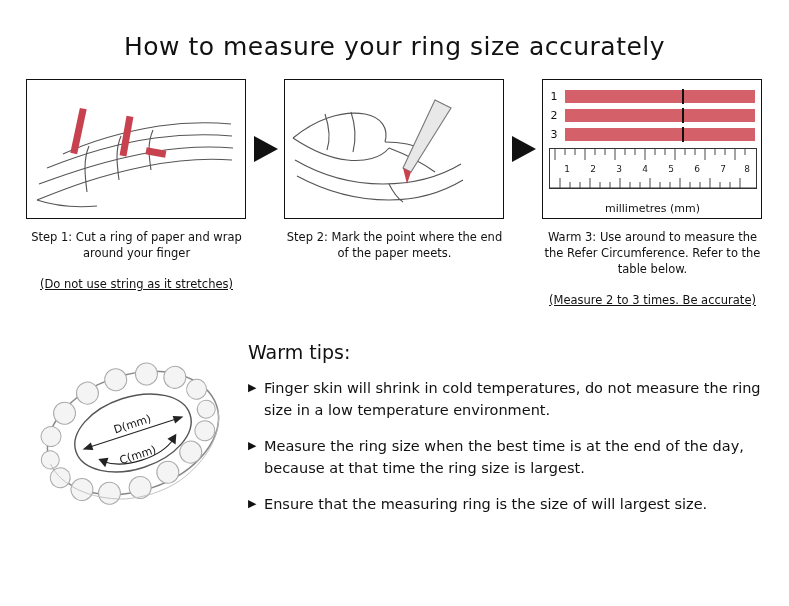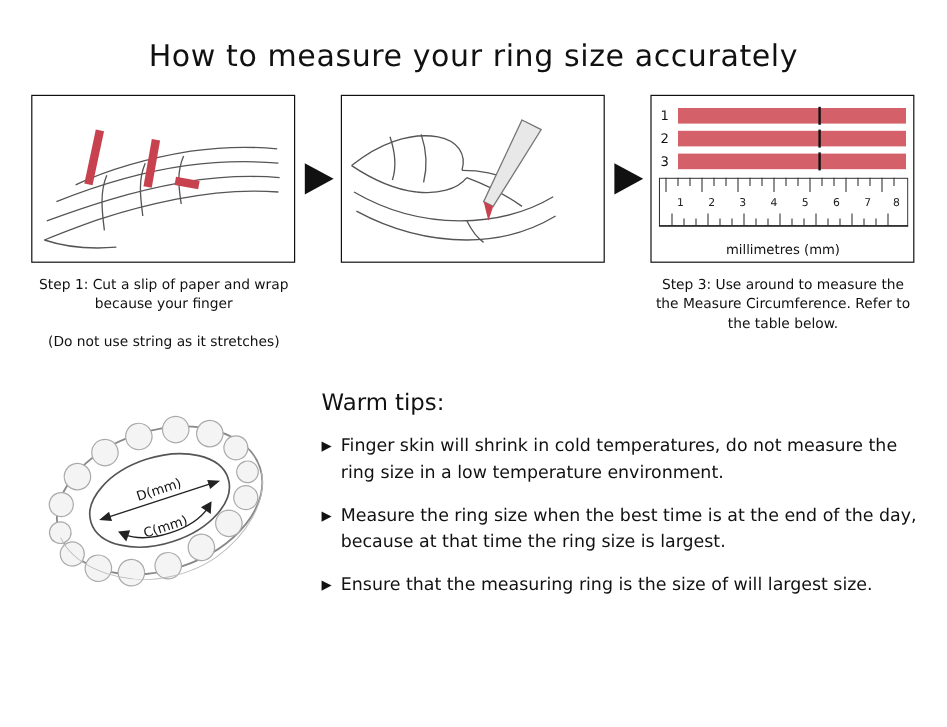--- a/index.html
+++ b/index.html
@@ -67,20 +67,21 @@
     line-height: 16px;
     text-align: center;
     color: #111;
   }
   .caption b { font-weight: normal; }
   .note {
     margin-top: 16px;
     font-size: 11.5px;
     text-align: center;
     color: #111;
+    text-decoration: underline;
   }
   .cap-left { text-align: center; }
 
   
   .hand-svg { position: absolute; left: 0; top: 0; }
 
   
   .bars {
     position: absolute;
     left: 8px;
@@ -133,21 +134,20 @@
     padding: 0 24px;
   }
   .ring-art {
     width: 218px;
     position: relative;
     height: 210px;
   }
   .tips {
     flex: 1;
     padding-left: 6px;
-    margin-left: 20px;
   }
   .tips h3 {
     margin: 8px 0 14px 0;
     font-weight: normal;
     font-size: 19px;
     color: #111;
   }
   .tip {
     display: flex;
     margin-bottom: 14px;
@@ -184,21 +184,21 @@
           <path d="M10 120 C 28 126, 46 128, 70 126"></path>
         </g>
         <g fill="#c8414f">
           <rect x="48" y="28" width="7" height="46" transform="rotate(12 51 51)"></rect>
           <rect x="96" y="36" width="7" height="40" transform="rotate(10 99 56)"></rect>
           <rect x="126" y="62" width="7" height="20" transform="rotate(100 129 72)"></rect>
         </g>
       </svg>
     </div>
     <div class="caption cap-left">
-      <b>Step 1:</b><span> Cut a slip of paper and wrap because your finger</span>
+      <b>Step 1:</b><span> Cut a ring of paper and wrap around your finger</span>
     </div>
     <div class="note">(Do not use string as it stretches)</div>
   </div>
 
   <div class="arrow-cell">
     <div class="arrow"></div>
   </div>
 
   <div class="step">
     <div class="panel">
@@ -215,20 +215,23 @@
           <path d="M104 68 C 120 74, 136 82, 150 92"></path>
         </g>
         <g stroke="#777" stroke-width="1.1" fill="#e8e8e8">
           <polygon points="150,20 166,28 126,92 118,88"></polygon>
         </g>
         <path d="M118 88 L126 92 L122 104 Z" fill="#c8414f"></path>
         <g fill="none" stroke="#555" stroke-width="1.1">
           <path d="M104 104 C 108 112, 112 118, 118 122"></path>
         </g>
       </svg>
+    </div>
+    <div class="caption cap-left">
+      <b>Step 2:</b><span> Mark the point where the end of the paper meets.</span>
     </div>
     <div class="note"></div>
   </div>
 
   <div class="arrow-cell">
     <div class="arrow"></div>
   </div>
 
   <div class="step">
     <div class="panel">
@@ -310,22 +313,23 @@
             <text x="148" y="24">6</text>
             <text x="174" y="24">7</text>
             <text x="198" y="24">8</text>
           </g>
         </svg>
         <div class="mm-label">millimetres (mm)</div>
       </div>
     </div>
 
     <div class="caption cap-left">
-      <b>Step 3:</b><span> Use around to measure the the </span><b>Measure Circumference</b><span>. Refer to the table below.</span>
-    </div>
+      <b>Warm 3:</b><span> Use around to measure the the </span><b>Refer Circumference</b><span>. Refer to the table below.</span>
+    </div>
+    <div class="note">(Measure 2 to 3 times. Be accurate)</div>
   </div>
 
 </div>
 
 <div class="lower">
 
   <div class="ring-art">
     <svg width="218" height="200" viewBox="0 0 218 200">
       <g transform="rotate(-18 109 100)">
         <ellipse cx="109" cy="100" rx="88" ry="58" fill="#ffffff" stroke="#888" stroke-width="1.5"></ellipse>

